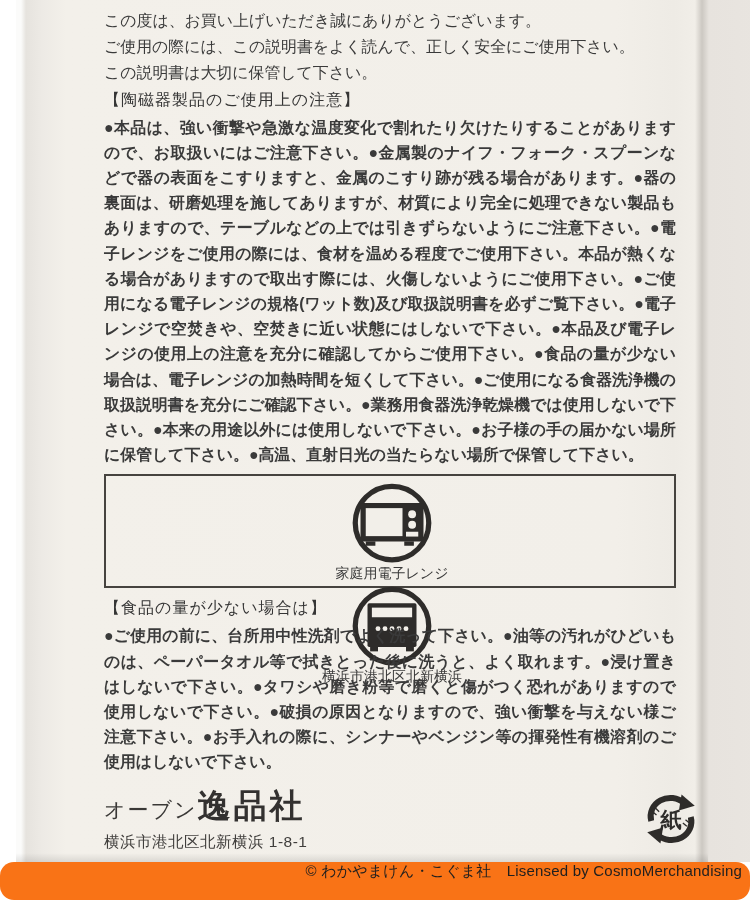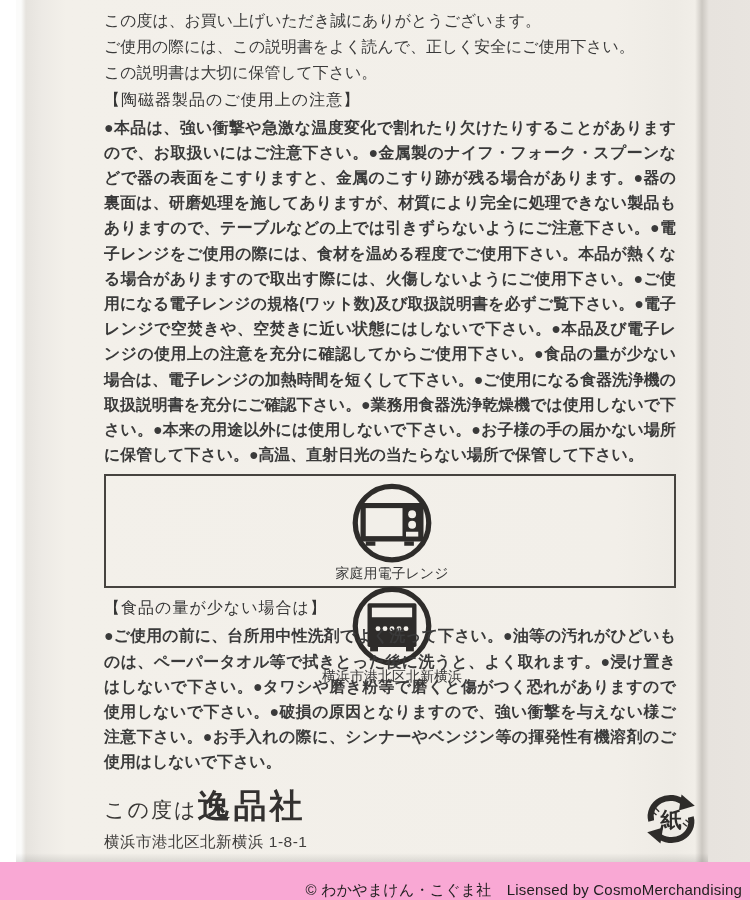--- a/index.html
+++ b/index.html
@@ -46,23 +46,23 @@
   .ic{display:block;}
   
   .company{margin-top:12px;}
   .co-line{line-height:38px;}
   .co-prefix{font-size:21px;letter-spacing:2px;color:#3a3836;}
   .co-name{font-size:33px;font-weight:600;letter-spacing:3px;color:#333130;}
   .co-addr{font-size:15.5px;letter-spacing:0.5px;margin-top:1px;color:#403e3c;}
   .recycle{position:absolute;right:62px;bottom:12px;width:66px;height:62px;}
   
   .footerbar{
-    position:absolute;left:0;bottom:0;width:750px;height:38px;background:#f9a8d4;
-    display:flex;align-items:flex-end;justify-content:flex-end;
-    padding-right:8px;box-sizing:border-box;
+    position:absolute;left:0;bottom:0;width:750px;height:38px;background:#f97316;
+    display:flex;align-items:flex-start;justify-content:flex-end;
+    padding-right:8px;box-sizing:border-box;border-radius:14px;
   }
   .copyright{font-size:15px;color:#1f1f1f;letter-spacing:0.2px;}
 </style>
 </head>
 <body>
 
 <div class="photo">
   <div class="content">
 
     <div class="intro">
@@ -107,21 +107,21 @@
       </div>
 
 
     </div>
 
     <div class="sec-title" style="margin-top:10px;">【食品の量が少ない場合は】</div>
     <p class="bodytext">●ご使用の前に、台所用中性洗剤でよく洗って下さい。●油等の汚れがひどいものは、ペーパータオル等で拭きとった後に洗うと、よく取れます。●浸け置きはしないで下さい。●タワシや磨き粉等で磨くと傷がつく恐れがありますので使用しないで下さい。●破損の原因となりますので、強い衝撃を与えない様ご注意下さい。●お手入れの際に、シンナーやベンジン等の揮発性有機溶剤のご使用はしないで下さい。</p>
 
     <div class="company">
       <div class="co-line">
-        <span class="co-prefix">この度は</span><span class="co-name">逸品社</span>
+        <span class="co-prefix">オーブン</span><span class="co-name">逸品社</span>
       </div>
       <div class="co-addr">横浜市港北区北新横浜 1-8-1</div>
 
     </div>
 
   </div>
 
   <div class="recycle">
     <svg width="66" height="62" viewBox="0 0 100 94">
       <path d="M20 50 A30 28 0 0 1 70 23" fill="none" stroke="#2e2c2a" stroke-width="9"></path>

